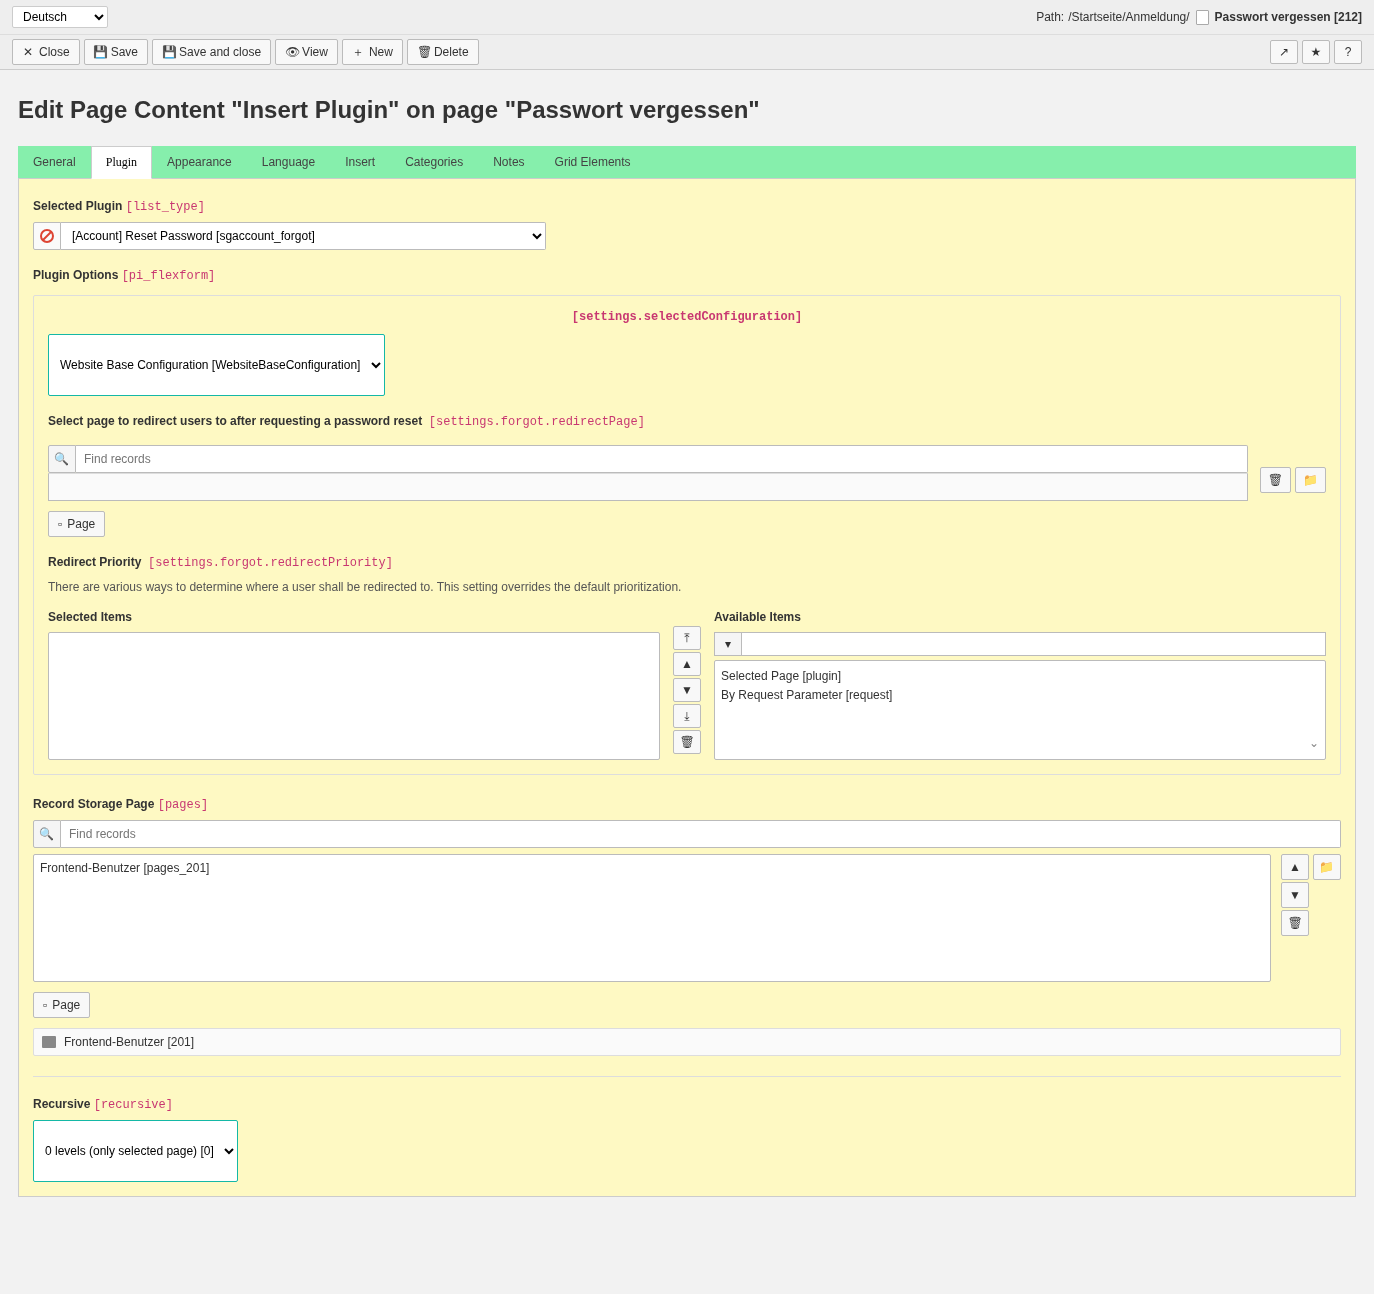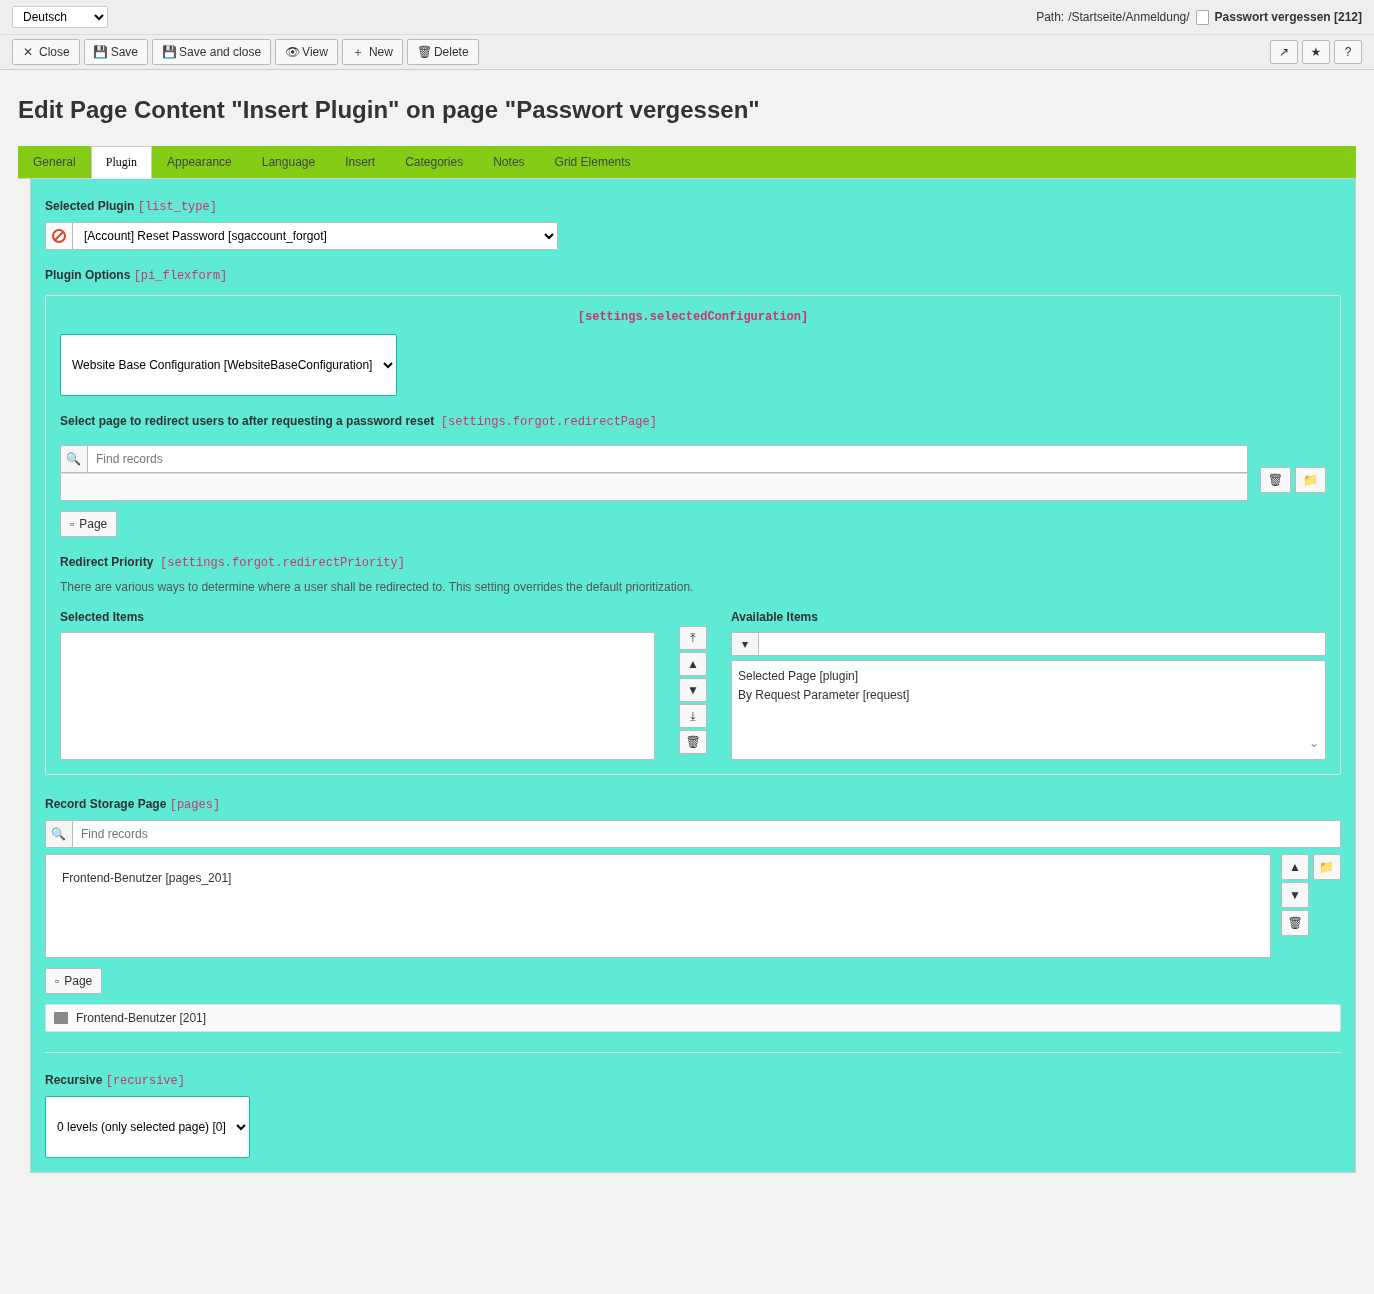--- a/index.html
+++ b/index.html
@@ -12,25 +12,25 @@
 
 .toolbar { display: flex; justify-content: space-between; align-items: center; padding: 4px 12px; background: #eeeeee; border-bottom: 1px solid #ccc; }
 .toolbar-left, .toolbar-right { display: flex; gap: 4px; }
 .btn { display: inline-flex; align-items: center; gap: 5px; padding: 5px 9px; background: #f8f8f8; border: 1px solid #bbb; border-radius: 2px; font-size: 12px; cursor: pointer; color: #333; }
 .btn-icon-only { padding: 5px 7px; }
 .icon { display: inline-block; width: 12px; height: 12px; line-height: 12px; font-size: 12px; text-align: center; }
 
 .content { padding: 8px 18px 40px; }
 h1 { font-size: 24px; font-weight: bold; margin: 18px 0 22px; }
 
-.tabs { display: flex; border-bottom: 1px solid #ccc; background: #84cc16; }
+.tabs { display: flex; border-bottom: 1px solid #ccc; background: #86efac; }
 .tab { padding: 8px 14px; font-size: 12px; color: #444; cursor: pointer; border: 1px solid transparent; margin-bottom: -1px; }
 .tab.active { background: #fff; border: 1px solid #ccc; border-bottom: 1px solid #fff; color: #000; font-family: Liberation Serif, serif; }
 
-.panel { background: #5eead4; border: 1px solid #ccc; border-top: none; padding: 14px; margin-left: 12px; }
+.panel { background: #fef9c3; border: 1px solid #ccc; border-top: none; padding: 14px; }
 
 .field-label { font-weight: bold; font-size: 12px; margin: 6px 0 8px; }
 .code { font-family: "Courier New", monospace; color: #c83771; font-weight: normal; font-size: 12px; }
 
 .plugin-select-row { display: flex; gap: 0; margin-bottom: 10px; }
 .icon-box { width: 28px; height: 28px; border: 1px solid #bbb; background: #fafafa; display: flex; align-items: center; justify-content: center; border-radius: 2px 0 0 2px; }
 .icon-nosign { width: 14px; height: 14px; border: 2px solid #d43; border-radius: 50%; position: relative; }
 .icon-nosign::after { content: ""; position: absolute; top: 4px; left: -1px; width: 12px; height: 2px; background: #d43; transform: rotate(-45deg); }
 .select-wide { flex: 0 0 485px; font-size: 12px; padding: 5px 7px; border: 1px solid #bbb; border-left: none; border-radius: 0 2px 2px 0; background: #fff; }
 
@@ -39,34 +39,34 @@
 
 .search-row { display: flex; margin-top: 6px; }
 .search-btn-square { width: 28px; height: 28px; border: 1px solid #bbb; background: #f5f5f5; display: flex; align-items: center; justify-content: center; border-radius: 2px 0 0 2px; cursor: pointer; }
 .search-input { flex: 1; font-size: 12px; padding: 5px 8px; border: 1px solid #bbb; border-left: none; border-radius: 0 2px 2px 0; }
 .empty-bar { margin-top: 0; height: 28px; border: 1px solid #bbb; border-top: 1px solid #ddd; background: #fafafa; }
 
 .page-btn { margin-top: 10px; }
 
 .help-text { color: #555; margin: 4px 0 10px; font-size: 12px; }
 
-.dual-list { display: flex; gap: 24px; align-items: flex-start; }
+.dual-list { display: flex; gap: 13px; align-items: flex-start; }
 .dual-col { flex: 1; }
 .listbox { width: 100%; height: 128px; border: 1px solid #bbb; background: #fff; font-size: 12px; padding: 4px; border-radius: 2px; }
 .list-controls { display: flex; flex-direction: column; gap: 2px; }
 .list-controls .btn { padding: 4px 7px; justify-content: center; width: 28px; }
 .filter-row { display: flex; margin-bottom: 4px; }
 .filter-btn { width: 28px; height: 24px; border: 1px solid #bbb; background: #f5f5f5; display: flex; align-items: center; justify-content: center; cursor: pointer; }
 .filter-input { flex: 1; font-size: 12px; padding: 3px 6px; border: 1px solid #bbb; border-left: none; }
 .avail-box { min-height: 100px; border: 1px solid #bbb; background: #fff; padding: 6px; font-size: 12px; line-height: 1.6; position: relative; border-radius: 2px; }
 .avail-chevron { position: absolute; right: 6px; bottom: 6px; color: #888; }
 
 .record-browse { display: flex; gap: 10px; align-items: flex-start; margin-top: 6px; }
 .record-main { flex: 1; }
-.record-list { height: 104px; border: 1px solid #bbb; background: #fff; padding: 16px; font-size: 12px; border-radius: 2px; }
+.record-list { height: 128px; border: 1px solid #bbb; background: #fff; padding: 6px; font-size: 12px; border-radius: 2px; }
 .record-side { display: flex; flex-direction: column; gap: 2px; }
 .record-side .btn { width: 28px; padding: 5px 0; justify-content: center; }
 .record-side-row { display: flex; gap: 4px; }
 .readonly-row { margin-top: 10px; padding: 6px 8px; border: 1px solid #ddd; background: #fafafa; font-size: 12px; display: flex; align-items: center; gap: 8px; border-radius: 2px; }
 .mini-icon { width: 14px; height: 12px; background: #888; border-radius: 1px; }
 
 hr.sep { border: none; border-top: 1px solid #ddd; margin: 20px 0; }
 
 .section-title { font-weight: bold; margin-top: 18px; margin-bottom: 10px; }
 .side-btns-right { display: flex; gap: 4px; margin-left: 6px; }

